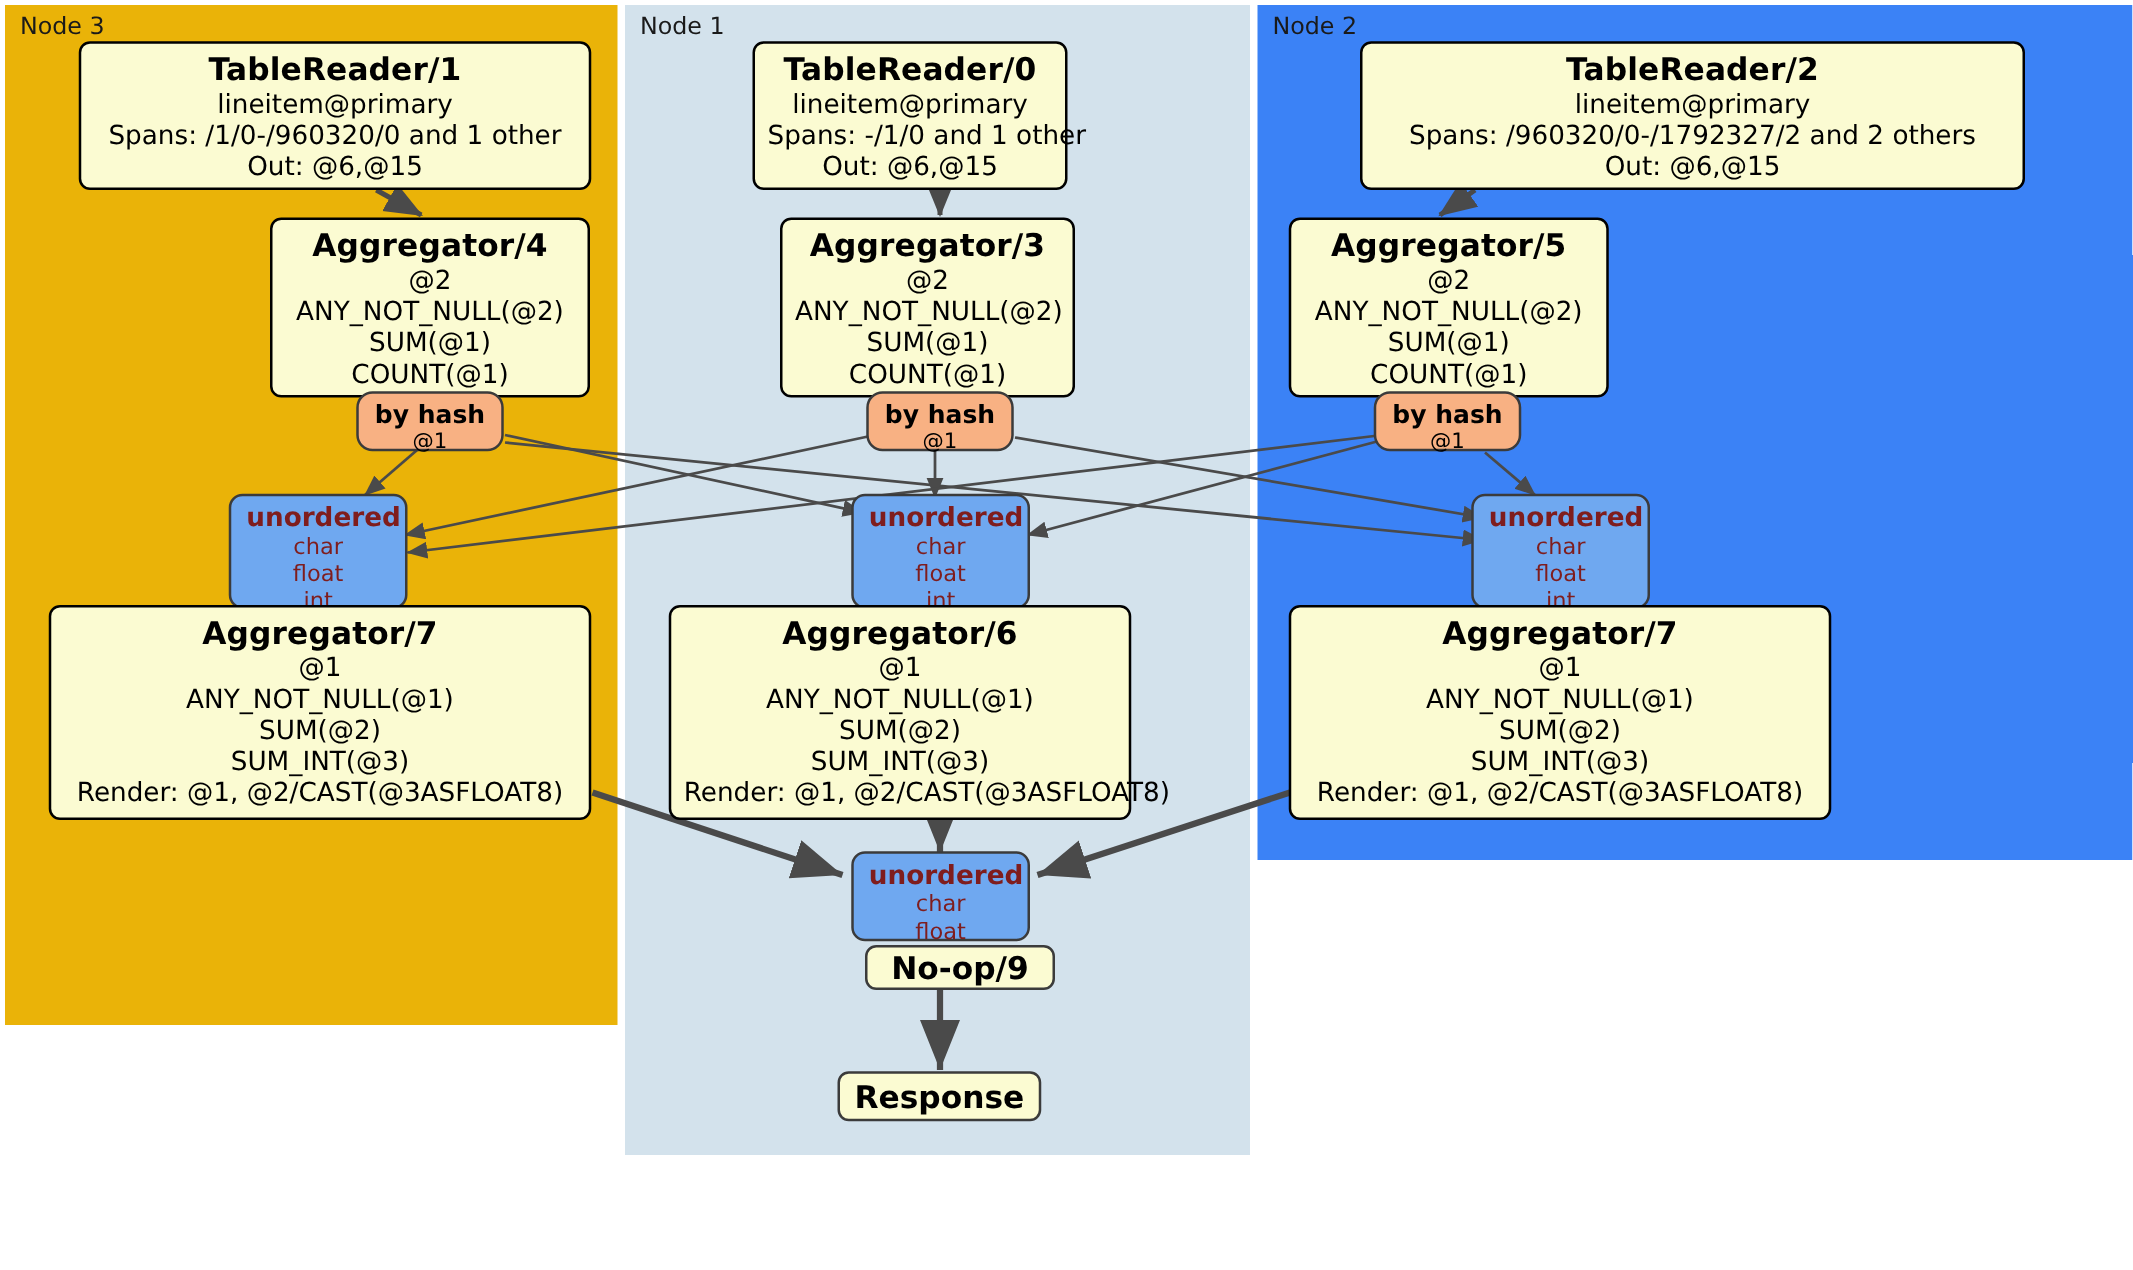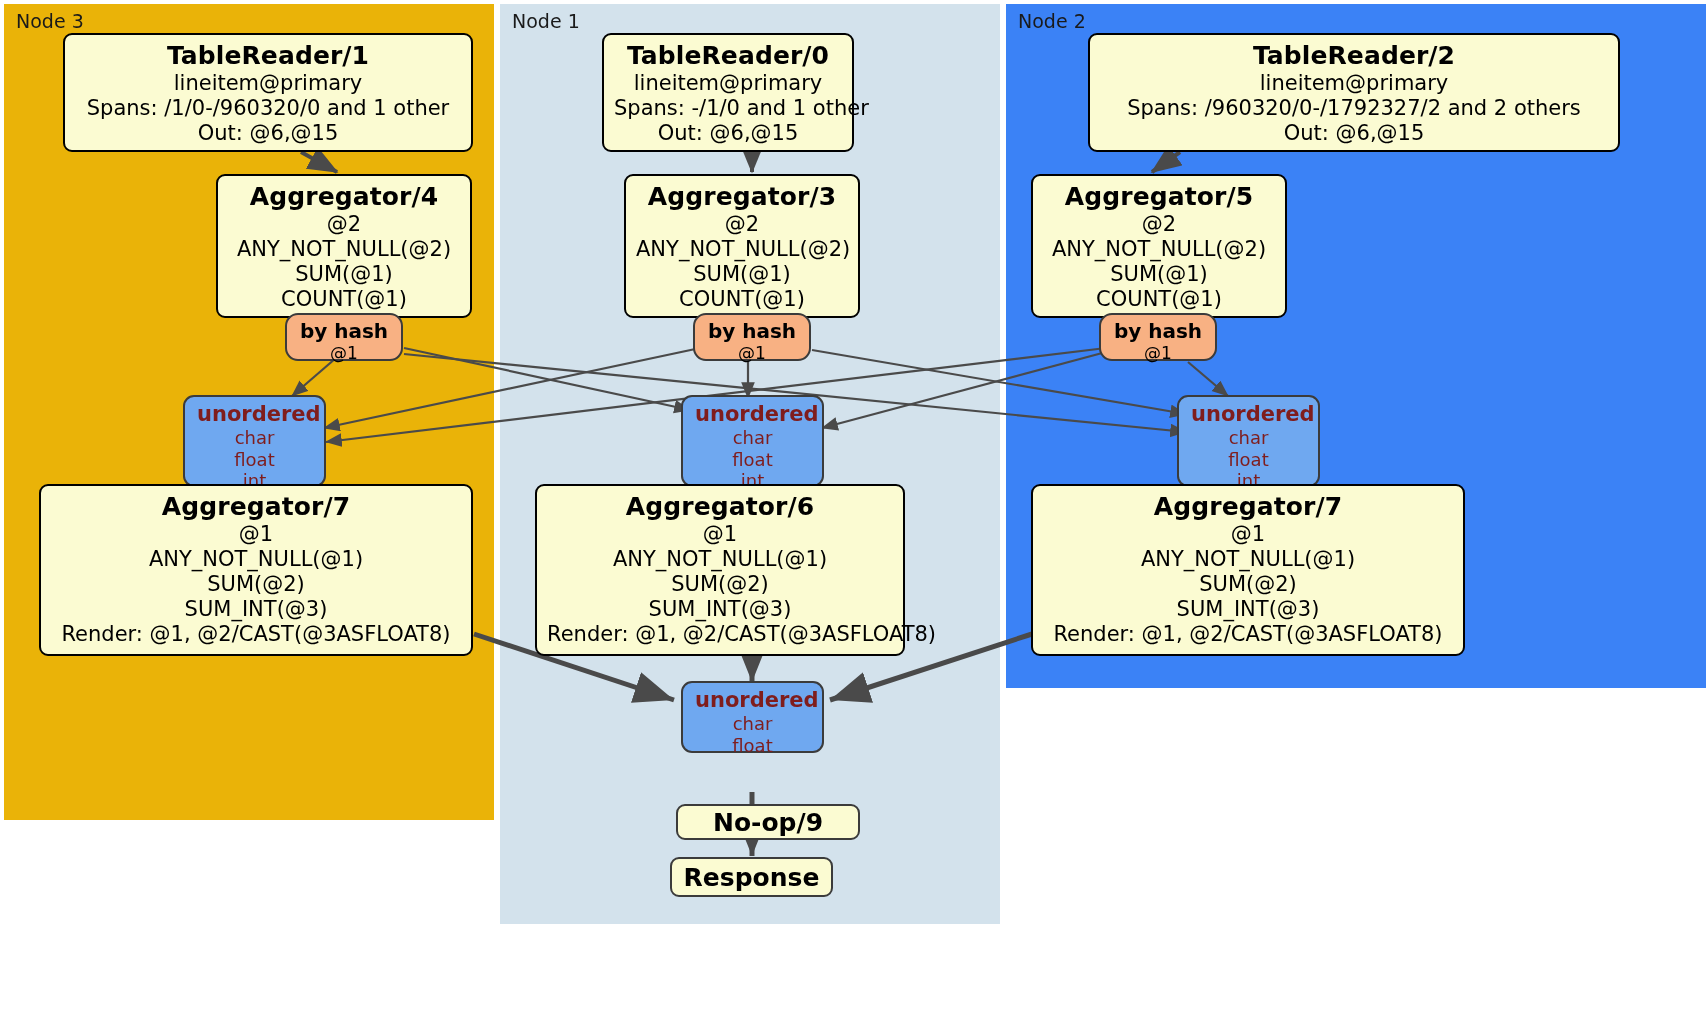--- a/index.html
+++ b/index.html
@@ -268,21 +268,21 @@
     <div class="ln">SUM_INT(@3)</div>
     <div class="ln">Render: @1, @2/CAST(@3ASFLOAT8)</div>
   </div>
 
   <div class="sync" style="left:681px; top:681px; width:143px; height:72px;">
     <div class="ttl">unordered</div>
     <div class="ln">char</div>
     <div class="ln">float</div>
   </div>
 
-  <div class="simple" style="left:676px; top:756px; width:184px; height:36px;margin-top:48px;">
+  <div class="simple" style="left:692px; top:756px; width:152px; height:36px;">
     <div class="ttl">No-op/9</div>
   </div>
 
   <div class="simple" style="left:670px; top:857px; width:163px; height:40px;">
     <div class="ttl">Response</div>
   </div>
 
 </div>
 
 </body></html>

